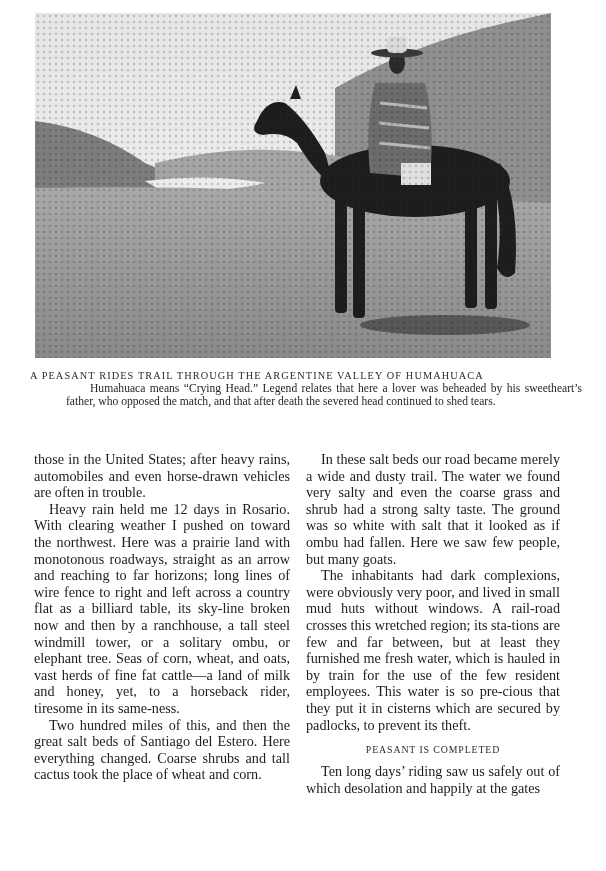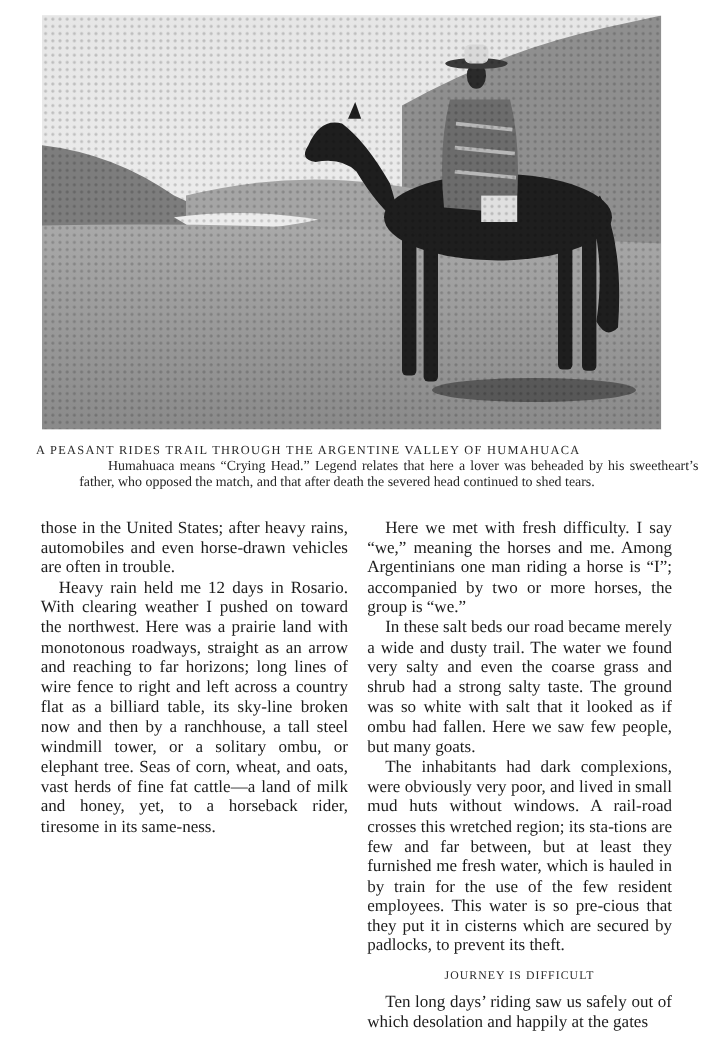--- a/index.html
+++ b/index.html
@@ -19,21 +19,21 @@
     position: absolute; left: 30px; width: 546px; top: 370px;
     font-size: 10.3px; letter-spacing: 1.1px;
     color: #2a2a2a; white-space: nowrap;
   }
   .caption-body {
     position: absolute; left: 36px; width: 516px; top: 382px;
     font-size: 11.6px; line-height: 13.3px; color: #262626;
     text-align: justify; text-indent: 24px; margin-left: 30px;
   }
   .col {
-    position: absolute; top: 432px; font-size: 14.2px; line-height: 16.6px;
+    position: absolute; top: 451px; font-size: 14.2px; line-height: 16.6px;
     color: #1c1c1c; text-align: justify; hyphens: manual;
   }
   .col.left { left: 34px; width: 256px; }
   .col.right { left: 306px; width: 254px; }
   .col p { margin: 0; text-indent: 15px; }
   .col p.noindent { text-indent: 0; }
   .subhead {
     text-align: center; font-size: 9.8px; letter-spacing: 0.9px;
     line-height: 16px; margin: 9px 0 5px 0; color: #2b2b2b;
   }
@@ -93,23 +93,23 @@
     <rect x="0" y="0" width="516" height="345" fill="url(#dots)"></rect>
   </svg>
 </div>
 
 <div class="caption-title">A PEASANT RIDES TRAIL THROUGH THE ARGENTINE VALLEY OF HUMAHUACA</div>
 <div class="caption-body">Humahuaca means “Crying Head.” Legend relates that here a lover was beheaded by his sweetheart’s father, who opposed the match, and that after death the severed head continued to shed tears.</div>
 
 <div class="col left">
   <p class="noindent">those in the United States; after heavy rains, automobiles and even horse-drawn vehicles are often in trouble.</p>
   <p>Heavy rain held me 12 days in Rosario. With clearing weather I pushed on toward the northwest. Here was a prairie land with monotonous roadways, straight as an arrow and reaching to far horizons; long lines of wire fence to right and left across a country flat as a billiard table, its sky-line broken now and then by a ranchhouse, a tall steel windmill tower, or a solitary ombu, or elephant tree. Seas of corn, wheat, and oats, vast herds of fine fat cattle—a land of milk and honey, yet, to a horseback rider, tiresome in its same-ness.</p>
+  <p>Two hundred miles of this, and then the great salt beds of Santiago del Estero. Here everything changed. Coarse shrubs and tall cactus took the place of wheat and corn.</p>
 </div>
 
 <div class="col right">
-  <p>Here we met with fresh difficulty. I say “we,” meaning the horses and me. Among Argentinians one man riding a horse is “I”; accompanied by two or more horses, the group is “we.”</p>
   <p>In these salt beds our road became merely a wide and dusty trail. The water we found very salty and even the coarse grass and shrub had a strong salty taste. The ground was so white with salt that it looked as if ombu had fallen. Here we saw few people, but many goats.</p>
   <p>The inhabitants had dark complexions, were obviously very poor, and lived in small mud huts without windows. A rail-road crosses this wretched region; its sta-tions are few and far between, but at least they furnished me fresh water, which is hauled in by train for the use of the few resident employees. This water is so pre-cious that they put it in cisterns which are secured by padlocks, to prevent its theft.</p>
   <div class="subhead">
-    <div>JOURNEY IS DIFFICULT</div>
+    <div>PEASANT IS COMPLETED</div>
   </div>
   <p>Ten long days’ riding saw us safely out of which desolation and happily at the gates</p>
 </div>
 
 </body></html>

